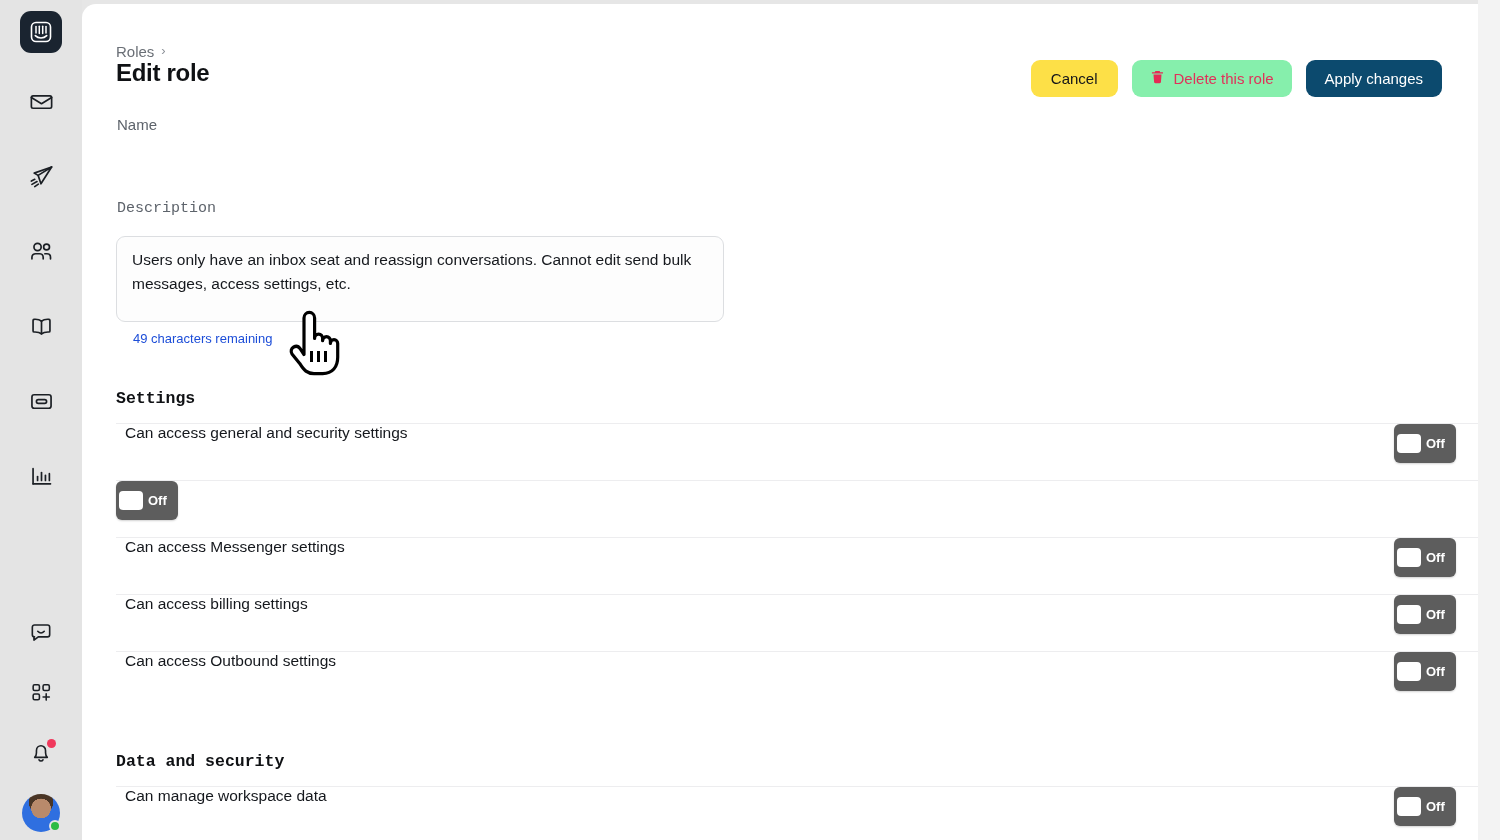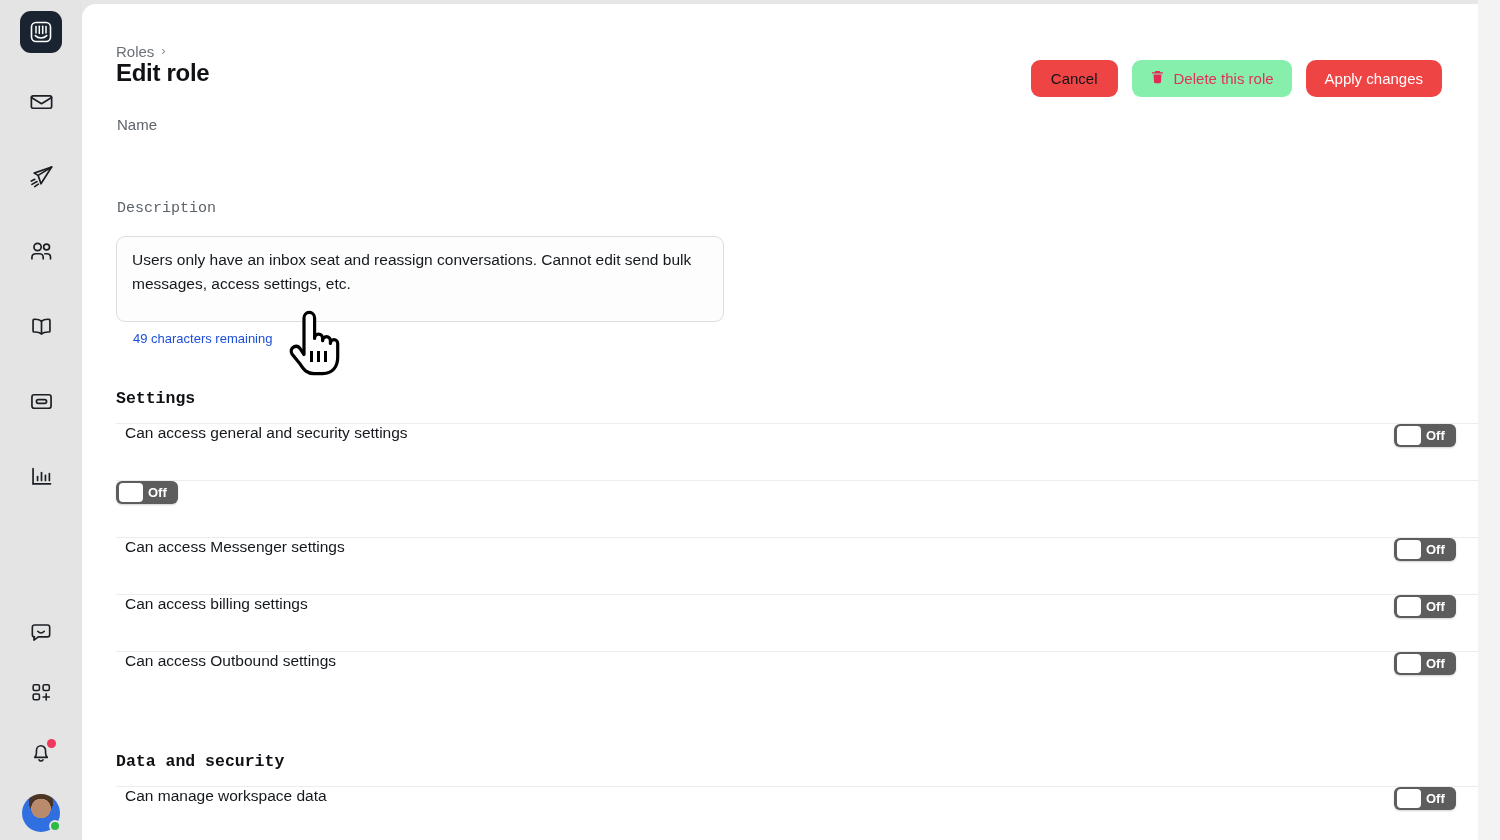--- a/index.html
+++ b/index.html
@@ -72,25 +72,25 @@
     position: absolute; left: 34px; top: 55px;
     font-size: 24px; font-weight: bold; color: #0f1114; letter-spacing: -0.3px;
   }
   .actions {
     position: absolute; right: 36px; top: 56px; display: flex; align-items: center; gap: 14px;
   }
   .btn {
     height: 37px; border-radius: 9px; border: 0; cursor: pointer;
     font-size: 15px; font-family: inherit; display: flex; align-items: center; justify-content: center;
   }
-  .btn-cancel { background: #ef4444; color: #12141a; padding: 16px 20px; font-weight: 500; }
+  .btn-cancel { background: #fde047; color: #12141a; padding: 16px 20px; font-weight: 500; }
   .btn-delete {
     background: #86efac; color: #e0315a; padding: 0 18px; gap: 9px; font-weight: 500;
   }
-  .btn-apply { background: #ef4444; color: #ffffff; padding: 4px 19px; font-weight: 500; border-radius: 10px; }
+  .btn-apply { background: #0c4a6e; color: #ffffff; padding: 4px 19px; font-weight: 500; }
 
   
   .field-label {
     position: absolute; left: 35px; font-size: 15px; color: #5d636b;
   }
   .lbl-name { top: 112px; }
   .lbl-desc { top: 196px; font-family: Liberation Mono, monospace; }
   .name-input {
     position: absolute; left: 34px; top: 139px; width: 608px; height: 38px;
     border: 1px solid #dcdee1; border-radius: 9px; background: #fdfdfd;
@@ -115,21 +115,21 @@
     font-size: 16.5px; font-weight: bold; color: #0f1114; padding-bottom: 15px; font-family: Liberation Mono, monospace;
   }
   .row {
     height: 57px; display: flex; align-items: flex-start; justify-content: space-between;
     border-top: 1px solid #ededef;
   }
   .row-label { font-size: 15.5px; color: #15181d; padding-left: 9px; }
 
   
   .toggle {
-    width: 62px; height: 23px; border-radius: 6px; background: #5d5d5d;
+    width: 62px; height: 39px; border-radius: 6px; background: #5d5d5d;
     display: flex; align-items: center; padding: 3px; gap: 5px; cursor: pointer;
     margin-right: 22px; box-shadow: 0 1px 2px rgba(0,0,0,.18);
   }
   .toggle .knob {
     width: 24px; height: 19px; background: #ffffff; border-radius: 4px; flex: none;
   }
   .toggle .t-label {
     color: #ffffff; font-size: 13px; font-weight: bold; line-height: 1;
   }
 

